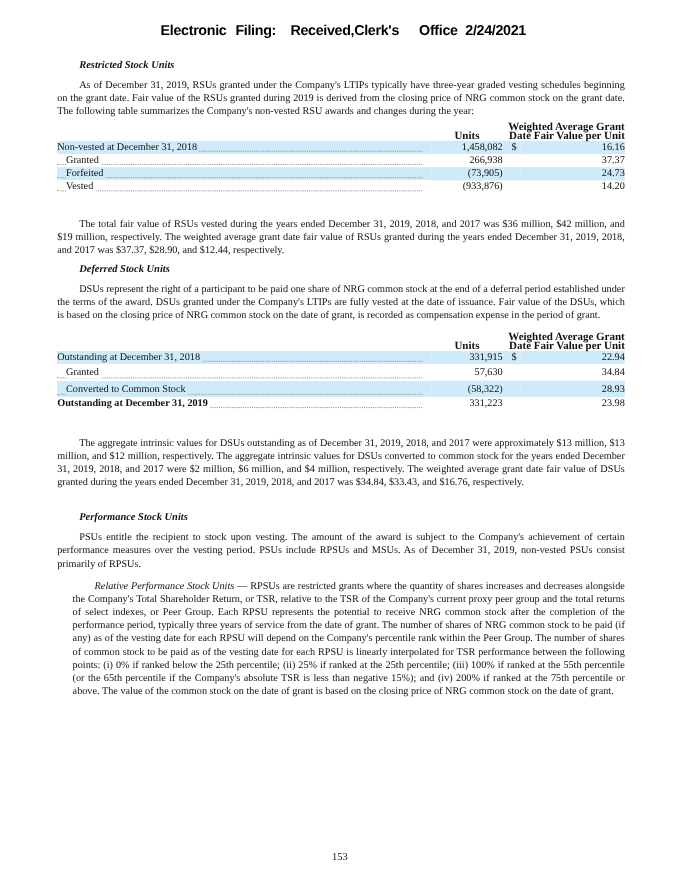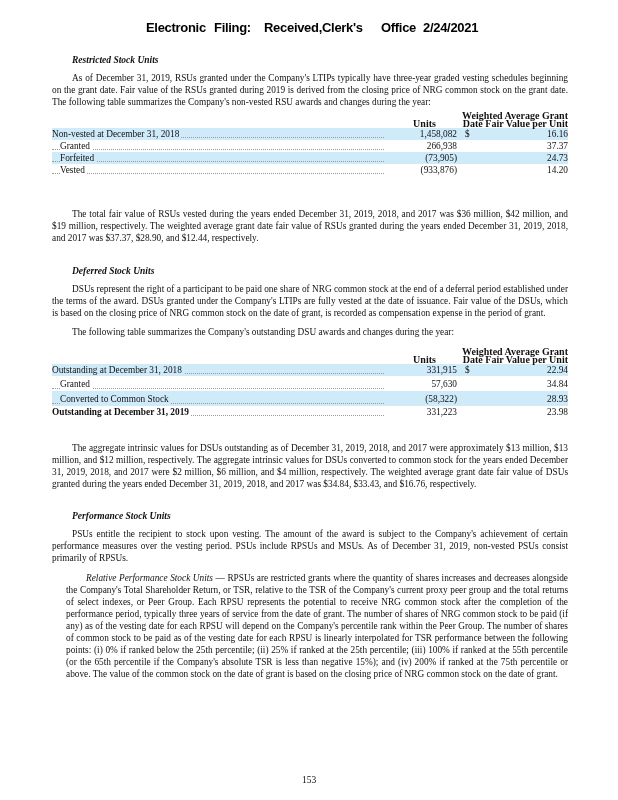--- a/index.html
+++ b/index.html
@@ -80,25 +80,24 @@
     </tr>
     <tr class="plain">
       <td class="lbl sub"><span class="txt">Vested</span><span class="dots"></span></td>
       <td class="num">(933,876)</td>
       <td class="dollar"></td>
       <td class="num">14.20</td>
     </tr>
   </tbody>
     </table>
 
-  <p class="para" style="margin-top:32px">The total fair value of RSUs vested during the years ended December 31, 2019, 2018, and 2017 was $36 million, $42 million, and $19 million, respectively. The weighted average grant date fair value of RSUs granted during the years ended December 31, 2019, 2018, and 2017 was $37.37, $28.90, and $12.44, respectively.</p>
+  <p class="para" style="margin-top:22px">The total fair value of RSUs vested during the years ended December 31, 2019, 2018, and 2017 was $36 million, $42 million, and $19 million, respectively. The weighted average grant date fair value of RSUs granted during the years ended December 31, 2019, 2018, and 2017 was $37.37, $28.90, and $12.44, respectively.</p>
 
-  <div class="h-italic" style="margin-top:21px">Deferred Stock Units</div>
+  <div class="h-italic" style="margin-top:5px">Deferred Stock Units</div>
   <p class="para">DSUs represent the right of a participant to be paid one share of NRG common stock at the end of a deferral period established under the terms of the award. DSUs granted under the Company's LTIPs are fully vested at the date of issuance. Fair value of the DSUs, which is based on the closing price of NRG common stock on the date of grant, is recorded as compensation expense in the period of grant.</p>
-  <p class="para" style="margin-top:7px">The following table summarizes the Company's outstanding DSU awards and changes during the year:</p>
 
   <table class="fin" style="margin-top:10px">
     <colgroup>
         <col style="width:340px">
         <col style="width:65px">
         <col style="width:16px">
         <col>
       </colgroup>
     <tbody>
         <tr>

